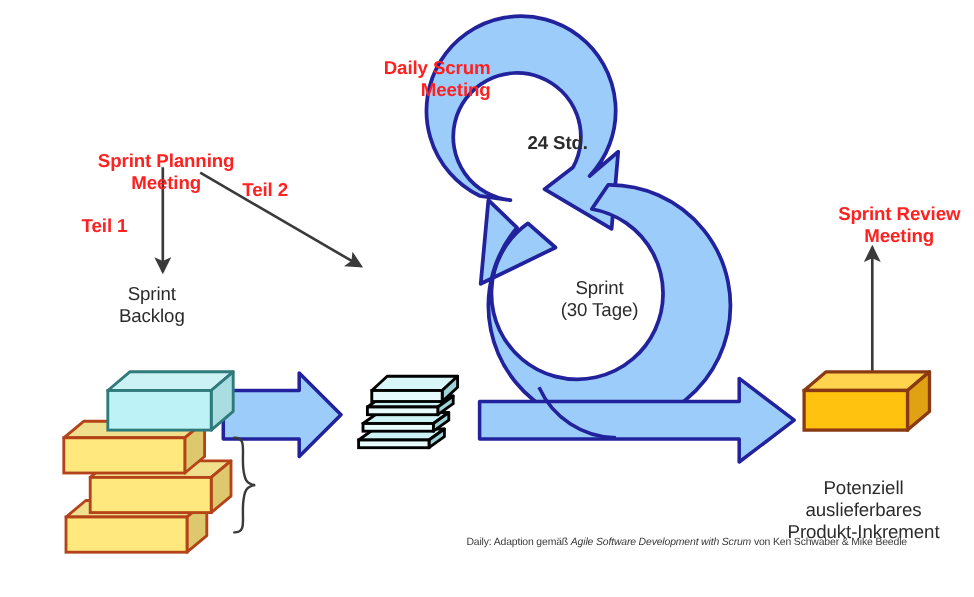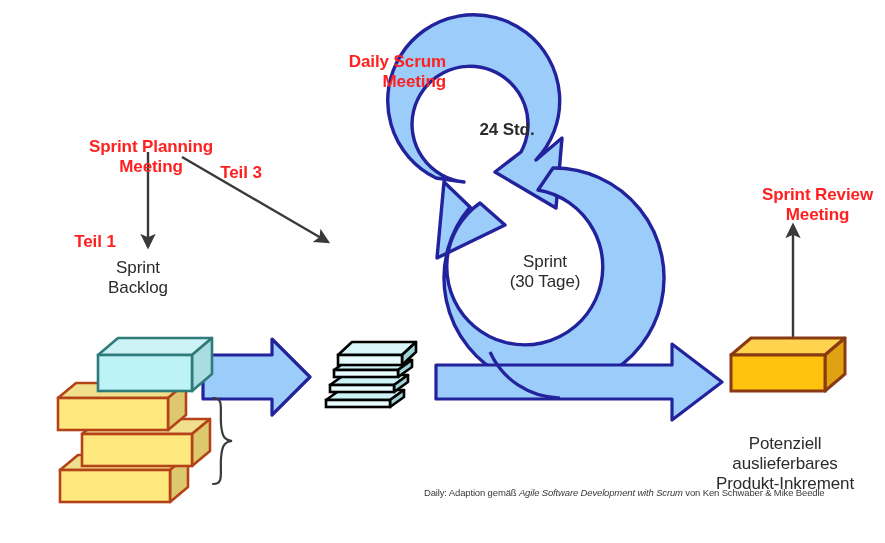--- a/index.html
+++ b/index.html
@@ -42,21 +42,21 @@
     font-size: 9.5px;
     color: #3a3a3a;
     white-space: nowrap;
     letter-spacing: -0.15px;
   }
   .src i { font-style: italic; text-align: center; }
 
   
   #lbl-daily       { left: 276px; top: 52px;  width: 170px; text-align: right; }
   #lbl-planning    { left: 46px;  top: 113px; width: 210px; margin-top: 24px; }
-  #lbl-teil1       { left: 60px;  top: 196px; width: 70px; margin-top: 36px;  }
+  #lbl-teil1       { left: 60px;  top: 196px; width: 70px;  }
   #lbl-teil2       { left: 203px; top: 163px; width: 76px;  }
   #lbl-24std       { left: 452px; top: 120px; width: 110px; font-weight: bold; }
   #lbl-sprintcycle { left: 480px; top: 252px; width: 130px; }
   #lbl-review      { left: 730px; top: 185px; width: 175px; }
   #lbl-backlogtask { left: 245px; top: 252px; width: 190px; }
   #lbl-sprintbl    { left: 78px;  top: 258px; width: 120px; }
   #lbl-prodbacklog { left: 228px; top: 423px; width: 200px; }
   #lbl-increment   { left: 690px; top: 434px; width: 190px; text-align: center; }
   #src-line        { left: 424px; top: 487px; }
 </style>
@@ -180,21 +180,21 @@
   </svg>
 
   <div class="lbl red" id="lbl-daily">Daily Scrum
 Meeting</div>
 
   <div class="lbl red" id="lbl-planning">Sprint Planning
 Meeting</div>
 
   <div class="lbl red" id="lbl-teil1">Teil 1</div>
 
-  <div class="lbl red" id="lbl-teil2">Teil 3</div>
+  <div class="lbl red" id="lbl-teil2">Teil 2</div>
 
   <div class="lbl red" id="lbl-review">Sprint Review
 Meeting</div>
 
   <div class="lbl" id="lbl-24std">24 Std.</div>
 
   <div class="lbl" id="lbl-sprintcycle">Sprint
 (30 Tage)</div>
 
 

